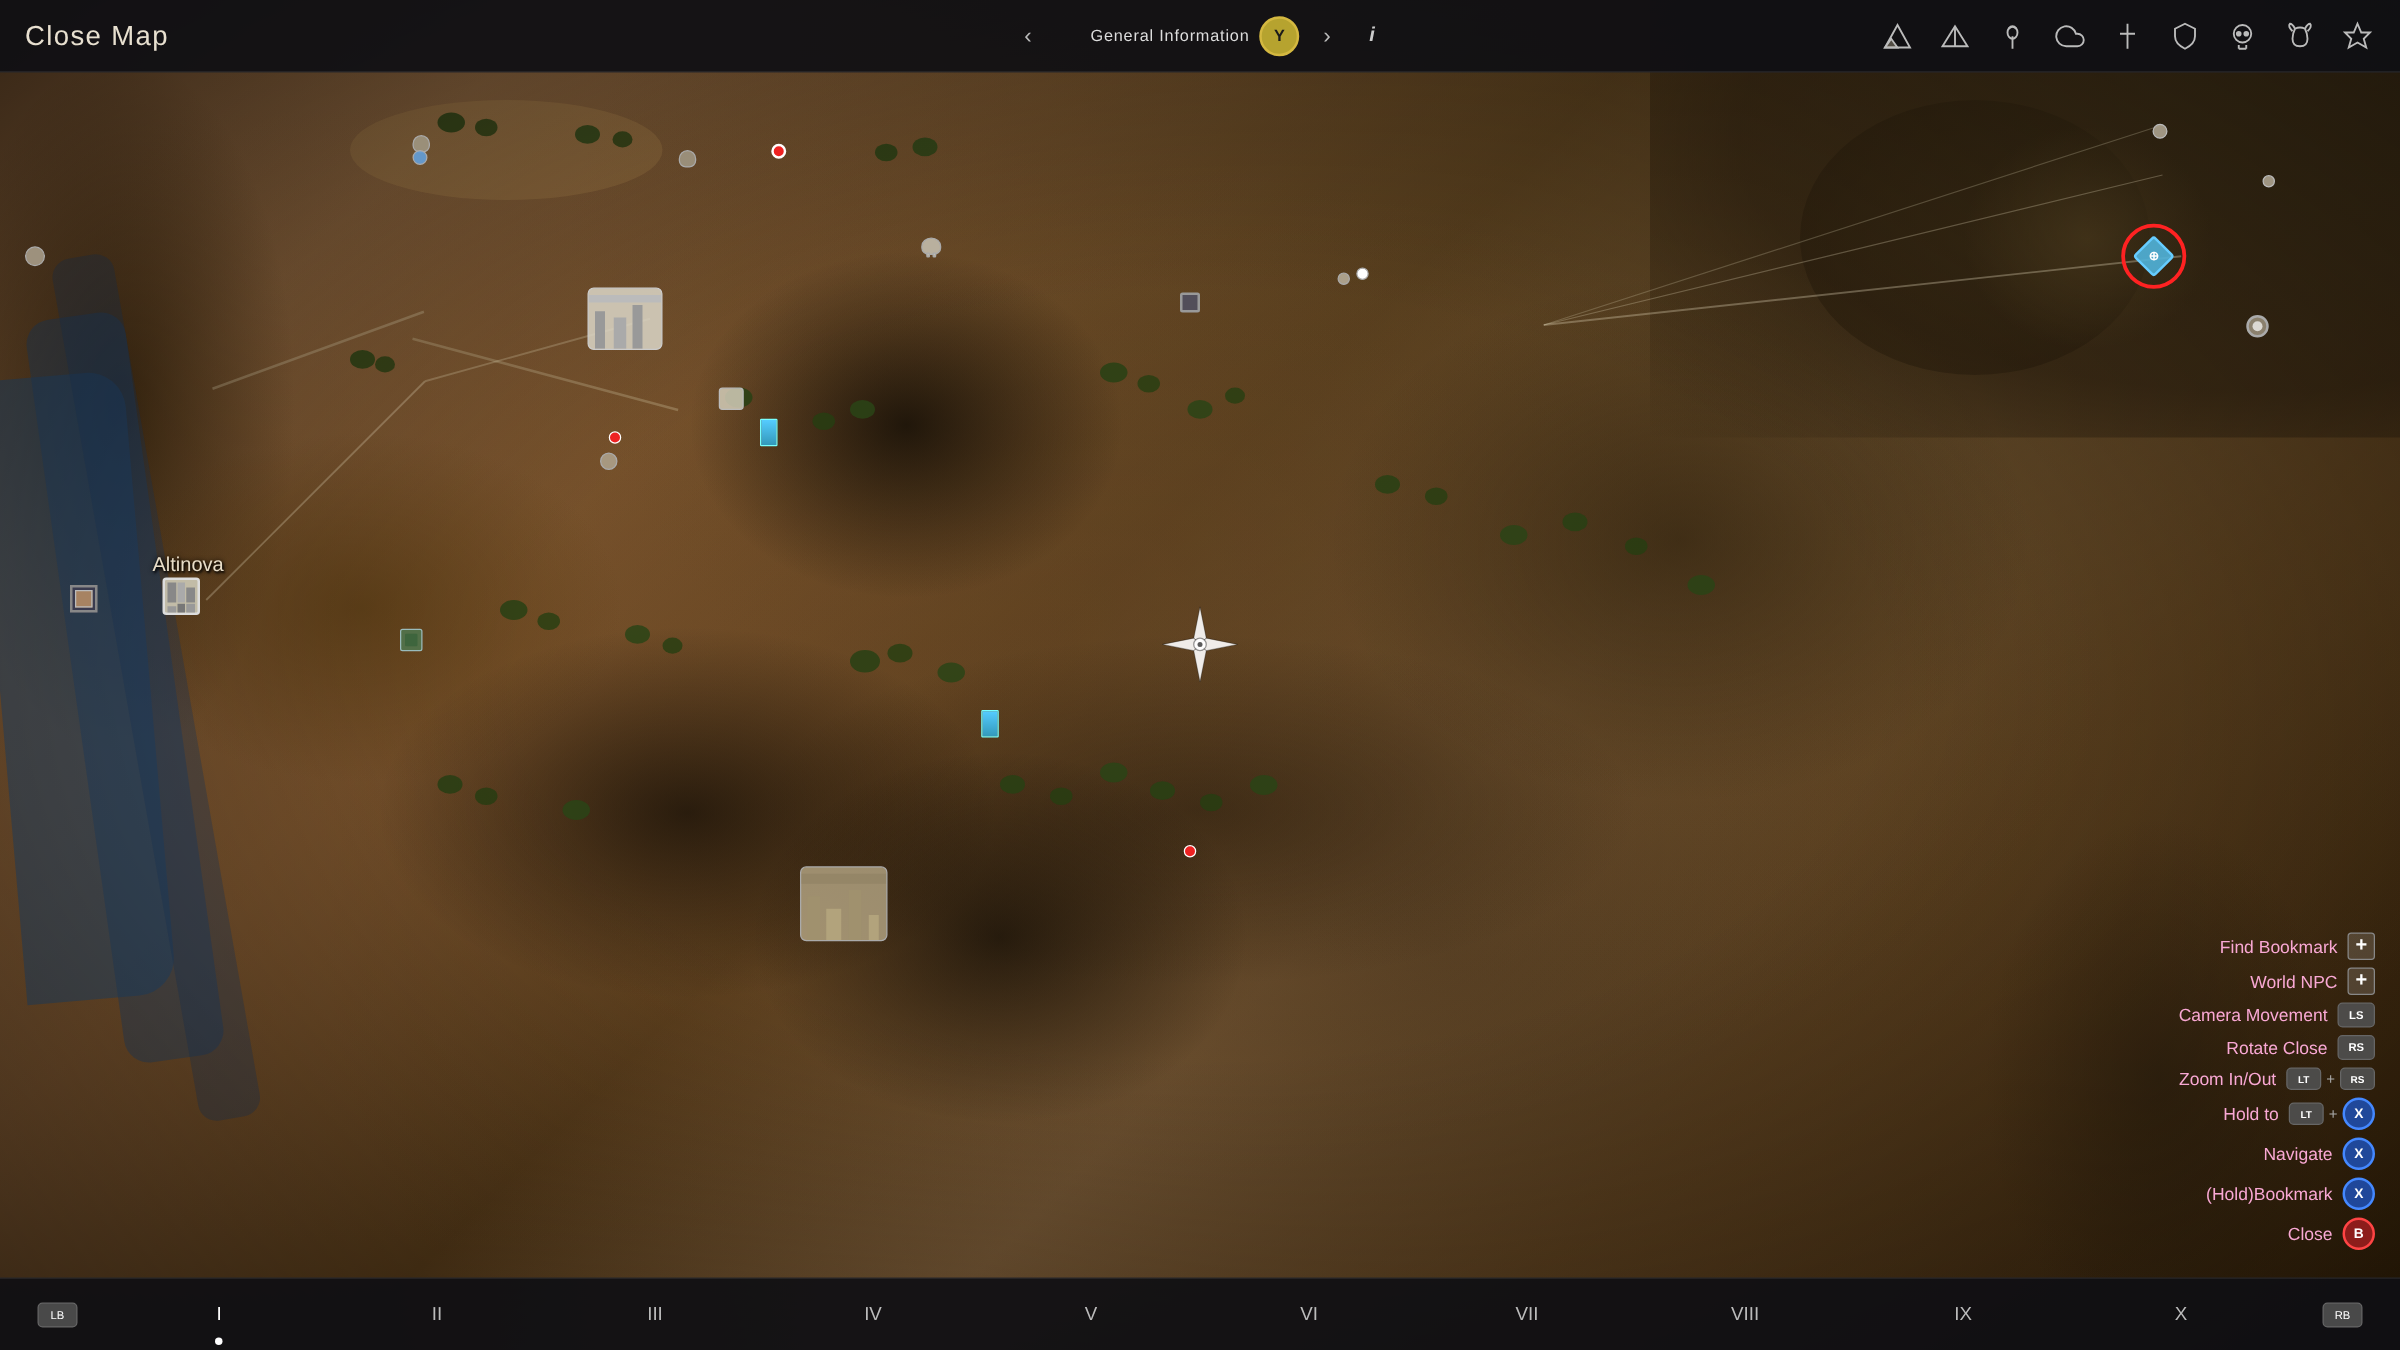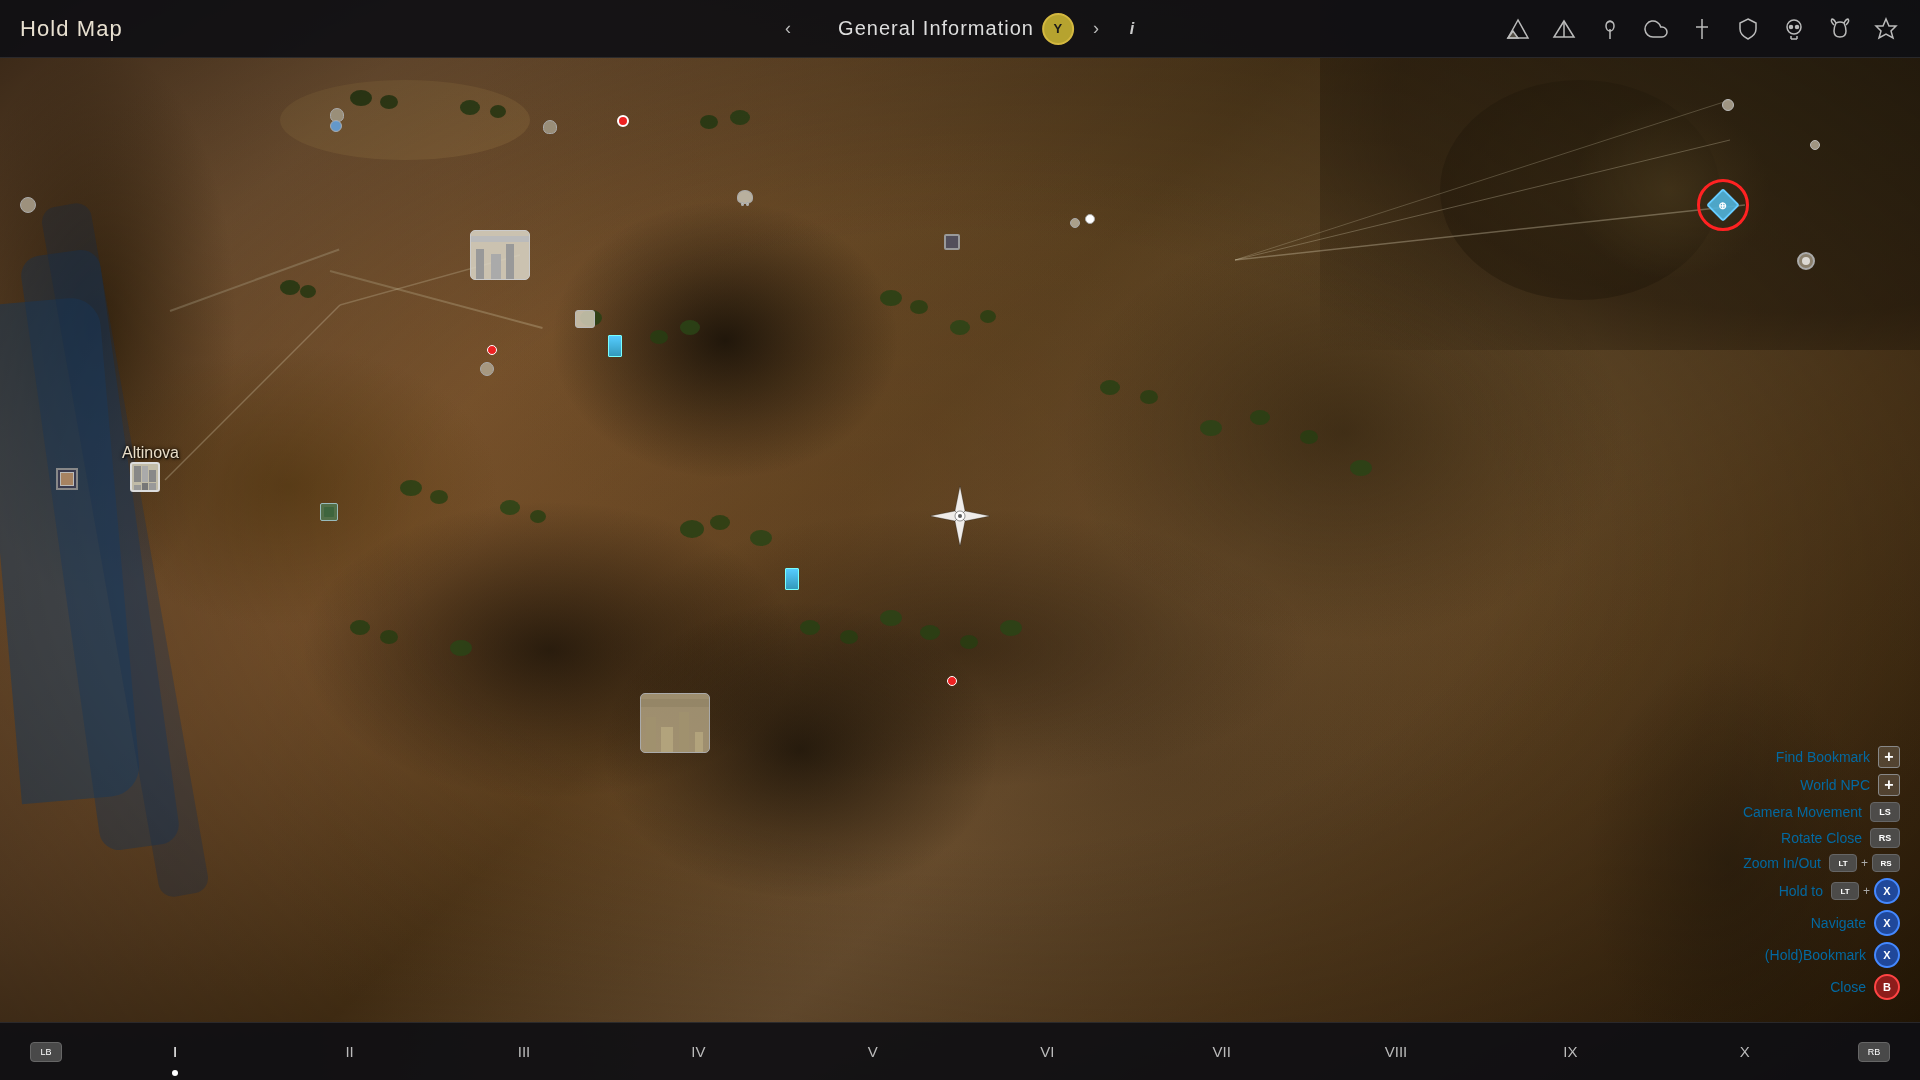--- a/index.html
+++ b/index.html
@@ -108,21 +108,21 @@
       display: flex;
       align-items: center;
       justify-content: center;
       font-size: 16px;
       color: #ccc;
       font-style: italic;
       font-weight: bold;
     }
 
     .general-info-label {
-      font-size: 20px;
+      font-size: 13px;
       color: #ddd;
       letter-spacing: 0.05em;
       margin-left: 28px;
     }
 
     #header-icons {
       display: flex;
       align-items: center;
       gap: 18px;
       margin-left: auto;
@@ -152,21 +152,21 @@
 
     .control-row {
       display: flex;
       align-items: center;
       justify-content: flex-end;
       gap: 8px;
     }
 
     .control-label {
       font-size: 14px;
-      color: #0369a1;
+      color: #f9a8d4;
       text-align: right;
     }
 
     
     #bottom-bar {
       position: absolute;
       bottom: 0; left: 0;
       width: 1920px;
       height: 58px;
       background: rgba(15,15,20,0.92);
@@ -470,21 +470,21 @@
         <circle cx="35" cy="35" r="5" fill="rgba(255,255,255,0.95)" stroke="rgba(0,0,0,0.4)" stroke-width="1"></circle>
         <circle cx="35" cy="35" r="2" fill="rgba(50,50,50,0.8)"></circle>
       </svg>
     </div>
 
     <div class="map-vignette"></div>
   </div>
 </div>
 
 <div id="header">
-  <span id="world-map-title">Hold Map</span>
+  <span id="world-map-title">Close Map</span>
 
   <div id="header-center">
     <div class="nav-arrow">‹</div>
     <div class="general-info-label">General Information</div>
     <div class="y-button">Y</div>
     <div class="nav-arrow">›</div>
     <div class="info-icon">i</div>
   </div>
 
   <div id="header-icons">

